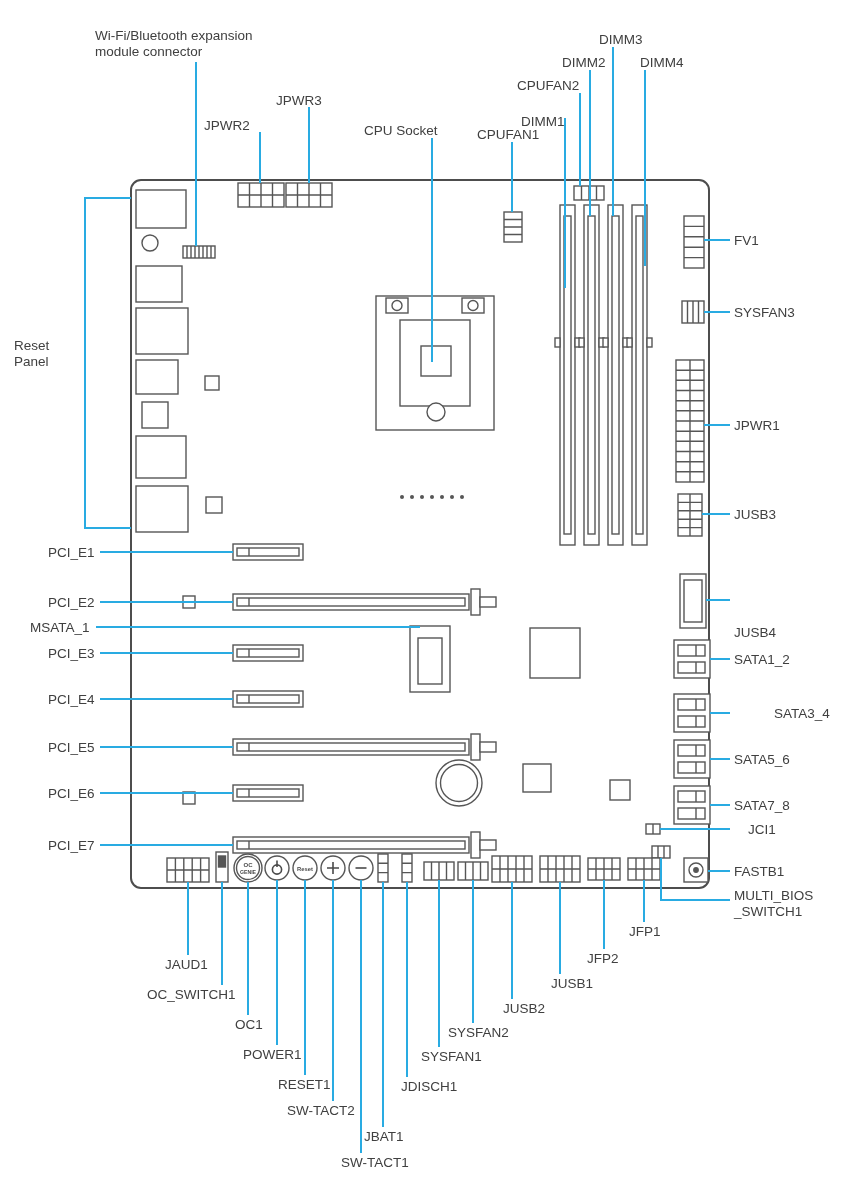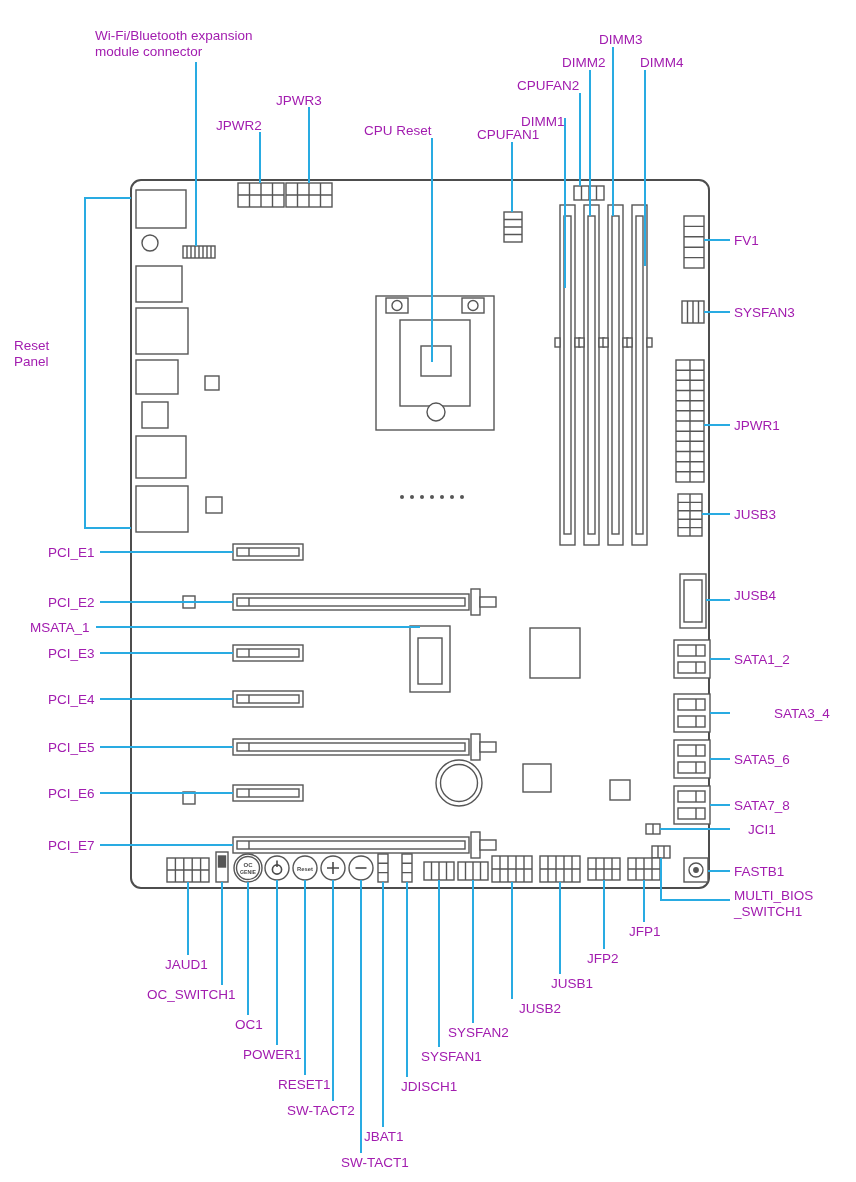--- a/index.html
+++ b/index.html
@@ -1,19 +1,19 @@
 <!DOCTYPE html>
 <html><head>
 <meta charset="utf-8">
 <style>
   html,body{margin:0;padding:0;background:#ffffff}
   .stage{position:relative;width:856px;height:1182px;background:#ffffff;
          font-family:"Liberation Sans",sans-serif;overflow:hidden}
   .layer{position:absolute;left:0;top:0}
-  .lbl{position:absolute;font-size:13.5px;line-height:16px;color:#a21caf;white-space:nowrap}
+  .lbl{position:absolute;font-size:13.5px;line-height:16px;color:#404040;white-space:nowrap}
   .btn-txt-g text{fill:#4a4a4a;font-family:"Liberation Sans",sans-serif;text-anchor:middle;font-weight:700}
 </style>
 </head>
 <body>
 
 <div class="stage">
 
 <svg class="layer" width="856" height="1182" viewBox="0 0 856 1182">
 
   <rect x="131" y="180" width="578" height="708" rx="10" fill="#fff" stroke="#4d4d4d" stroke-width="2"></rect>
@@ -339,35 +339,35 @@
     <path d="M560 882V974"></path>
     <path d="M604 880V949"></path>
     <path d="M644 880V922"></path>
   </g>
 </svg>
 
 <div class="lbl" style="left:95px;top:28px">
   <div>Wi-Fi/Bluetooth expansion</div>
   <div>module connector</div>
 </div>
-<div class="lbl" style="left:216px;top:118px">JPWR2</div>
+<div class="lbl" style="left:204px;top:118px">JPWR2</div>
 <div class="lbl" style="left:276px;top:93px">JPWR3</div>
-<div class="lbl" style="left:364px;top:123px">CPU Reset</div>
+<div class="lbl" style="left:364px;top:123px">CPU Socket</div>
 <div class="lbl" style="left:477px;top:127px">CPUFAN1</div>
 <div class="lbl" style="left:517px;top:78px">CPUFAN2</div>
 <div class="lbl" style="left:521px;top:114px">DIMM1</div>
 <div class="lbl" style="left:562px;top:55px">DIMM2</div>
 <div class="lbl" style="left:599px;top:32px">DIMM3</div>
 <div class="lbl" style="left:640px;top:55px">DIMM4</div>
 
 <div class="lbl" style="left:734px;top:233px">FV1</div>
 <div class="lbl" style="left:734px;top:305px">SYSFAN3</div>
 <div class="lbl" style="left:734px;top:418px">JPWR1</div>
 <div class="lbl" style="left:734px;top:507px">JUSB3</div>
-<div class="lbl" style="left:734px;top:588px">JUSB4</div>
+<div class="lbl" style="left:734px;top:625px">JUSB4</div>
 <div class="lbl" style="left:734px;top:652px">SATA1_2</div>
 <div class="lbl" style="left:774px;top:706px">SATA3_4</div>
 <div class="lbl" style="left:734px;top:752px">SATA5_6</div>
 <div class="lbl" style="left:734px;top:798px">SATA7_8</div>
 <div class="lbl" style="left:748px;top:822px">JCI1</div>
 <div class="lbl" style="left:734px;top:864px">FASTB1</div>
 <div class="lbl" style="left:734px;top:888px">
   <div>MULTI_BIOS</div>
   <div>_SWITCH1</div>
 </div>
@@ -389,18 +389,18 @@
 <div class="lbl" style="left:147px;top:987px">OC_SWITCH1</div>
 <div class="lbl" style="left:235px;top:1017px">OC1</div>
 <div class="lbl" style="left:243px;top:1047px">POWER1</div>
 <div class="lbl" style="left:278px;top:1077px">RESET1</div>
 <div class="lbl" style="left:287px;top:1103px">SW-TACT2</div>
 <div class="lbl" style="left:341px;top:1155px">SW-TACT1</div>
 <div class="lbl" style="left:364px;top:1129px">JBAT1</div>
 <div class="lbl" style="left:401px;top:1079px">JDISCH1</div>
 <div class="lbl" style="left:421px;top:1049px">SYSFAN1</div>
 <div class="lbl" style="left:448px;top:1025px">SYSFAN2</div>
-<div class="lbl" style="left:519px;top:1001px">JUSB2</div>
+<div class="lbl" style="left:503px;top:1001px">JUSB2</div>
 <div class="lbl" style="left:551px;top:976px">JUSB1</div>
 <div class="lbl" style="left:587px;top:951px">JFP2</div>
 <div class="lbl" style="left:629px;top:924px">JFP1</div>
 
 </div>
 
 </body></html>

